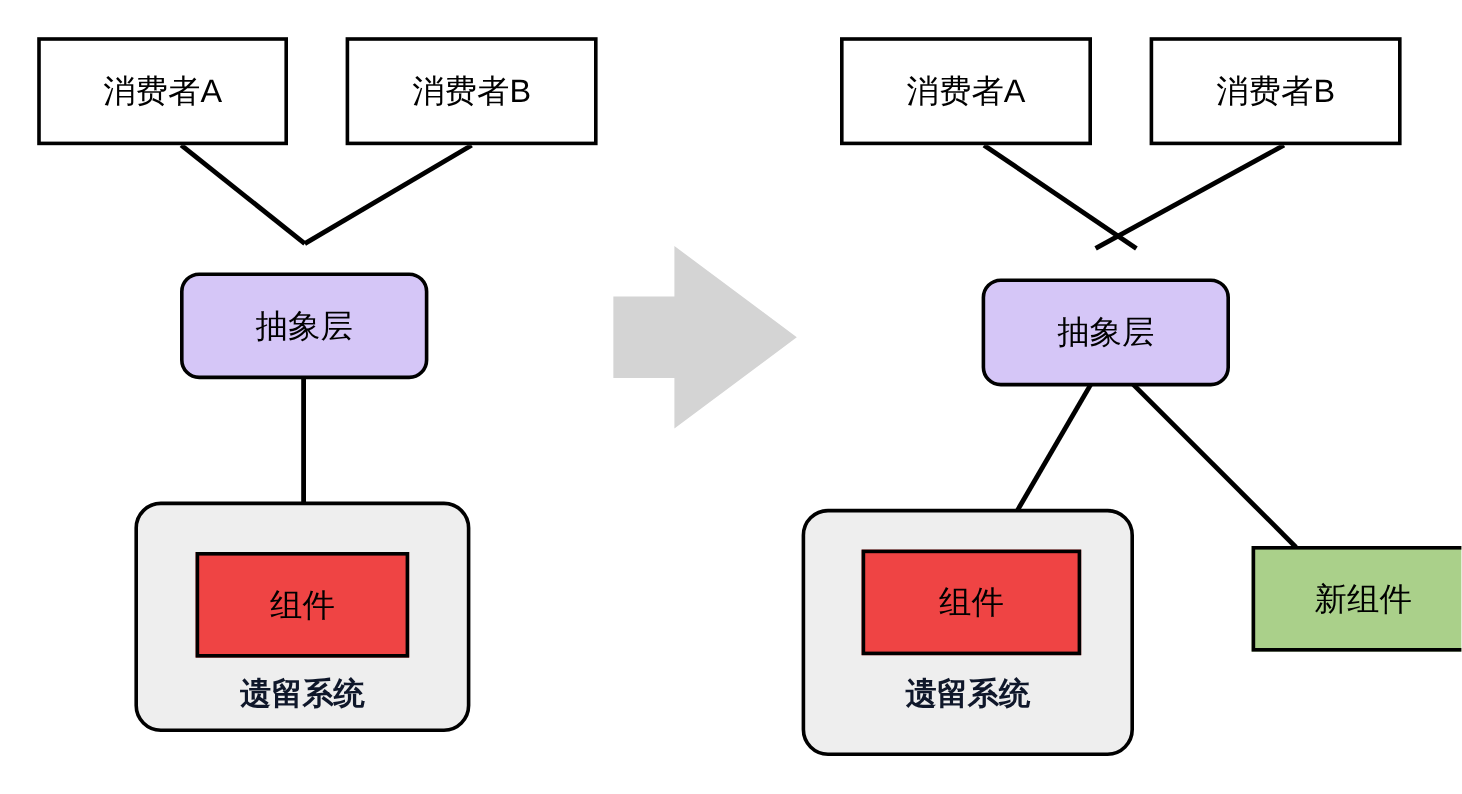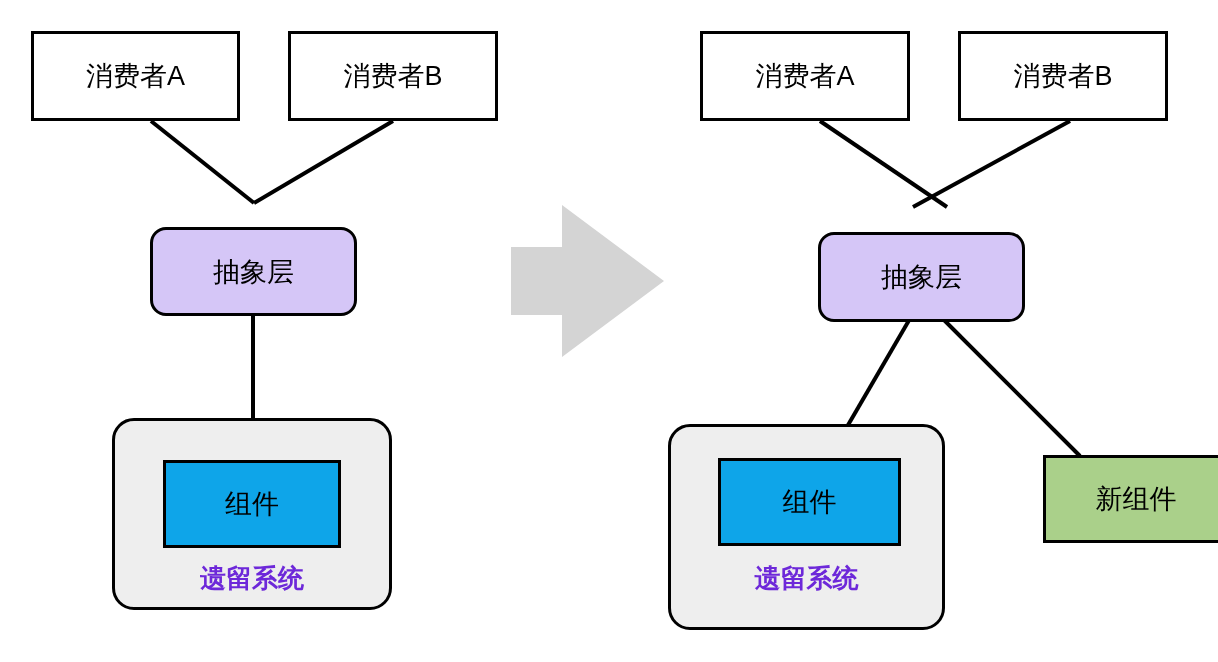--- a/index.html
+++ b/index.html
@@ -53,24 +53,24 @@
     border-radius: 22px;
     display: block;
   }
   .legacy-label {
     position: absolute;
     left: 0;
     right: 0;
     text-align: center;
     font-size: 26px;
     font-weight: bold;
-    color: #6d28d9;
+    color: #0f172a;
   }
   .component-box {
-    background: #0ea5e9;
+    background: #ef4444;
     border: 3px solid #000000;
     font-size: 27px;
   }
   .new-component-box {
     background: #aad08a;
     border: 3px solid #000000;
     font-size: 27px;
     margin-left: 44px;
   }
   .arrow-shape {

